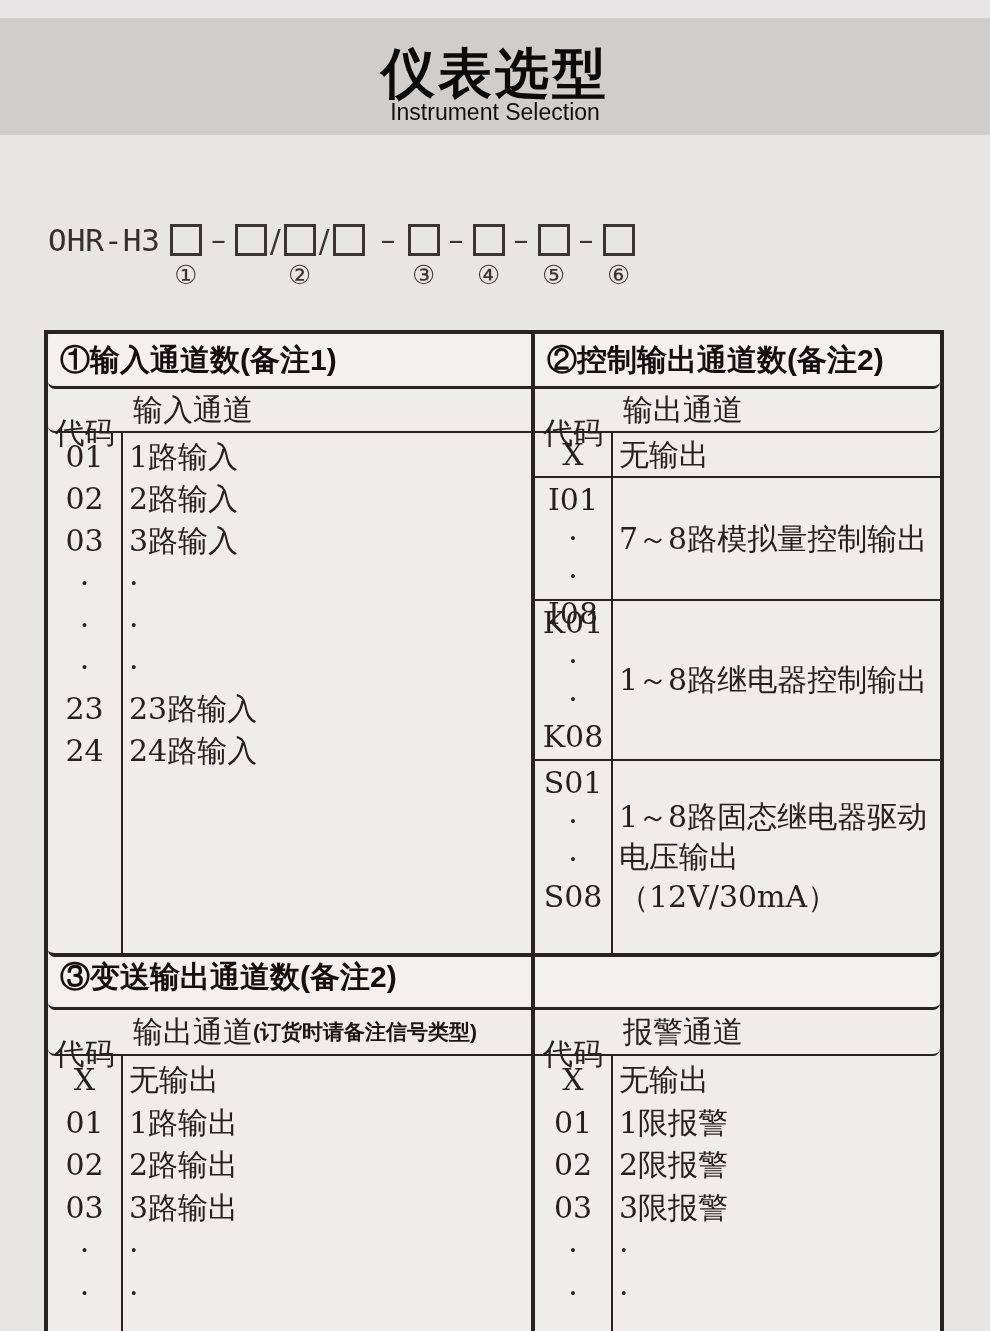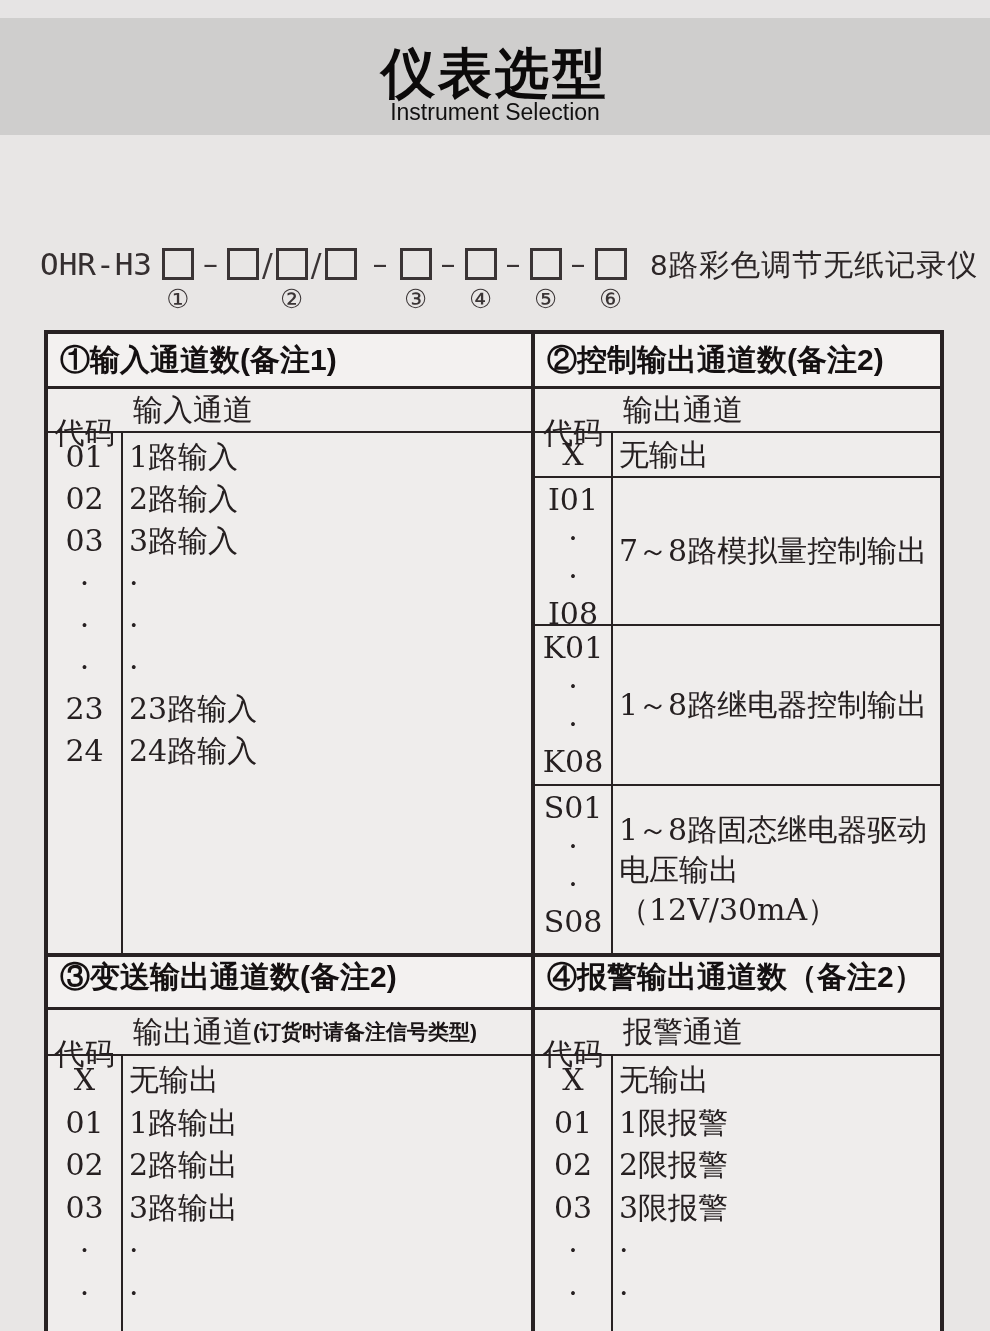--- a/index.html
+++ b/index.html
@@ -14,22 +14,22 @@
   .title-cn{
     padding-top:28px;font-family:"Liberation Sans",sans-serif;
     font-weight:700;font-size:54px;line-height:54px;letter-spacing:3px;color:#0c0a0a;
   }
   .title-en{
     font-family:"Liberation Sans",sans-serif;font-size:23px;line-height:24px;
     color:#111010;letter-spacing:0px;
   }
   
   .model{
-    position:absolute;left:40px;top:224px;display:flex;align-items:flex-start;
-    font-size:30px;color:#352f30;margin-top:24px;
+    position:absolute;left:48px;top:224px;display:flex;align-items:flex-start;
+    font-size:30px;color:#352f30;
   }
   .model .prefix{
     font-family:"DejaVu Sans Mono","Liberation Mono",monospace;
     font-size:31px;line-height:32px;letter-spacing:0px;margin-right:10px;color:#352f30;
   }
   .slot{display:inline-flex;flex-direction:column;align-items:center;}
   .mbox{
     width:26px;height:26px;border:3px solid #3a3435;background:transparent;
   }
   .marker{
@@ -40,21 +40,21 @@
   .slash{line-height:34px;margin:0 3px;font-size:32px;color:#3a3435;}
   .suffix{
     margin-left:24px;font-family:"Liberation Sans",sans-serif;
     font-size:30px;line-height:34px;color:#2b2526;letter-spacing:1px;
   }
   
   .sel-table{
     position:absolute;left:44px;top:330px;width:900px;height:1128px;
     box-sizing:border-box;border:4px solid #282223;background:#efedec;
   }
-  .row{display:flex;box-sizing:border-box;}
+  .row{display:flex;box-sizing:border-box;border-radius:7px;}
   .hl{width:487px;box-sizing:border-box;border-right:4px solid #282223;display:flex;}
   .hr{flex:1;display:flex;box-sizing:border-box;}
   .r-head{height:55px;border-bottom:3px solid #282223;background:#f3f1f0;}
   .r-head .hl,.r-head .hr{align-items:center;}
   .head-label{
     font-family:"Liberation Sans",sans-serif;font-weight:700;font-size:30px;
     color:#141011;padding-left:12px;white-space:nowrap;letter-spacing:0px;
   }
   .r-sub{height:44px;border-bottom:2px solid #282223;}
   .r-sub .cc,.r-sub .cv{display:flex;align-items:center;}
@@ -76,21 +76,21 @@
   .codecol-l{width:75px;}
   .codecol-r{width:78px;}
   .valcol{flex:1;box-sizing:border-box;padding-left:6px;}
   
   .stack{flex:1;display:flex;flex-direction:column;}
   .srow{display:flex;box-sizing:border-box;}
   .srow .codecol{display:flex;flex-direction:column;align-items:center;}
   .srow .valcol{display:flex;align-items:center;}
   .srow-x{height:45px;border-bottom:2px solid #282223;}
   .srow-x .codecol{justify-content:center;}
-  .srow-i{height:148px;border-bottom:2px solid #282223;}
+  .srow-i{height:123px;border-bottom:2px solid #282223;}
   .srow-k{height:160px;border-bottom:2px solid #282223;}
   .srow-s{flex:1;}
   .code-ln{font-size:30px;line-height:38px;}
   .srow-i .codecol,.srow-k .codecol,.srow-s .codecol{padding-top:3px;}
   .val-text{font-size:30px;line-height:40px;}
   
   .r-head2{height:53px;border-bottom:3px solid #282223;background:#f3f1f0;}
   .r-head2 .hl,.r-head2 .hr{align-items:flex-start;}
   .r-sub2{height:46px;border-bottom:2px solid #282223;}
   .r-body2{height:399px;}
@@ -152,21 +152,20 @@
       <span class="marker">⑤</span>
     </span>
 
     <span class="dash">–</span>
 
     <span class="slot">
       <span class="mbox"></span>
       <span class="marker">⑥</span>
     </span>
 
-    <span class="suffix">8路彩色调节无纸记录仪</span>
   </div>
 
   <div class="sel-table">
 
     <div class="row r-head">
       <div class="hl">
         <span class="head-label">①输入通道数(备注1)</span>
       </div>
       <div class="hr">
         <span class="head-label">②控制输出通道数(备注2)</span>
@@ -258,23 +257,20 @@
               <span class="val-text" style="white-space:normal;">1～8路固态继电器驱动电压输出（12V/30mA）</span>
             </div>
           </div>
         </div>
       </div>
     </div>
 
     <div class="row r-head2">
       <div class="hl">
         <span class="head-label">③变送输出通道数(备注2)</span>
-      </div>
-      <div class="hr">
-        <span class="head-label">④报警输出通道数（备注2）</span>
       </div>
     </div>
 
     <div class="row r-sub2 r-sub">
       <div class="hl">
         <div class="cc cc-l">
             <span class="sub-label">代码</span>
           </div>
         <div class="cv">
           <span class="sub-label">输出通道</span>

